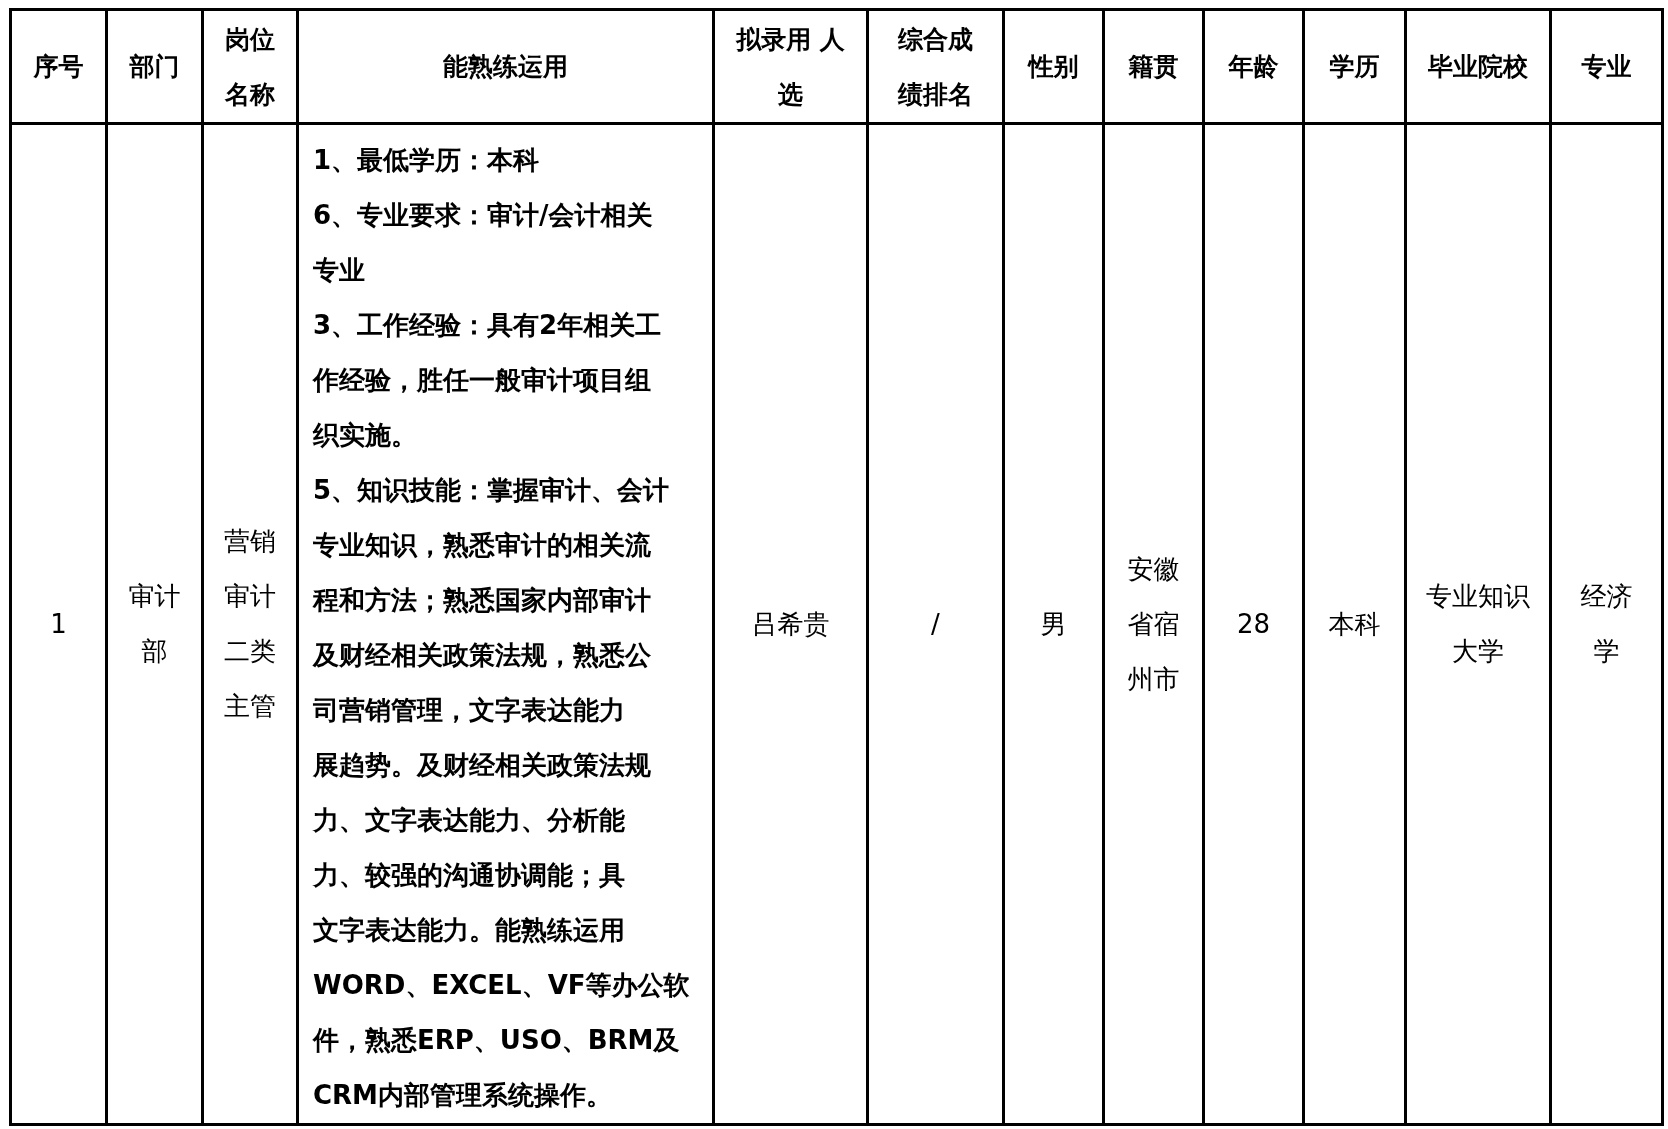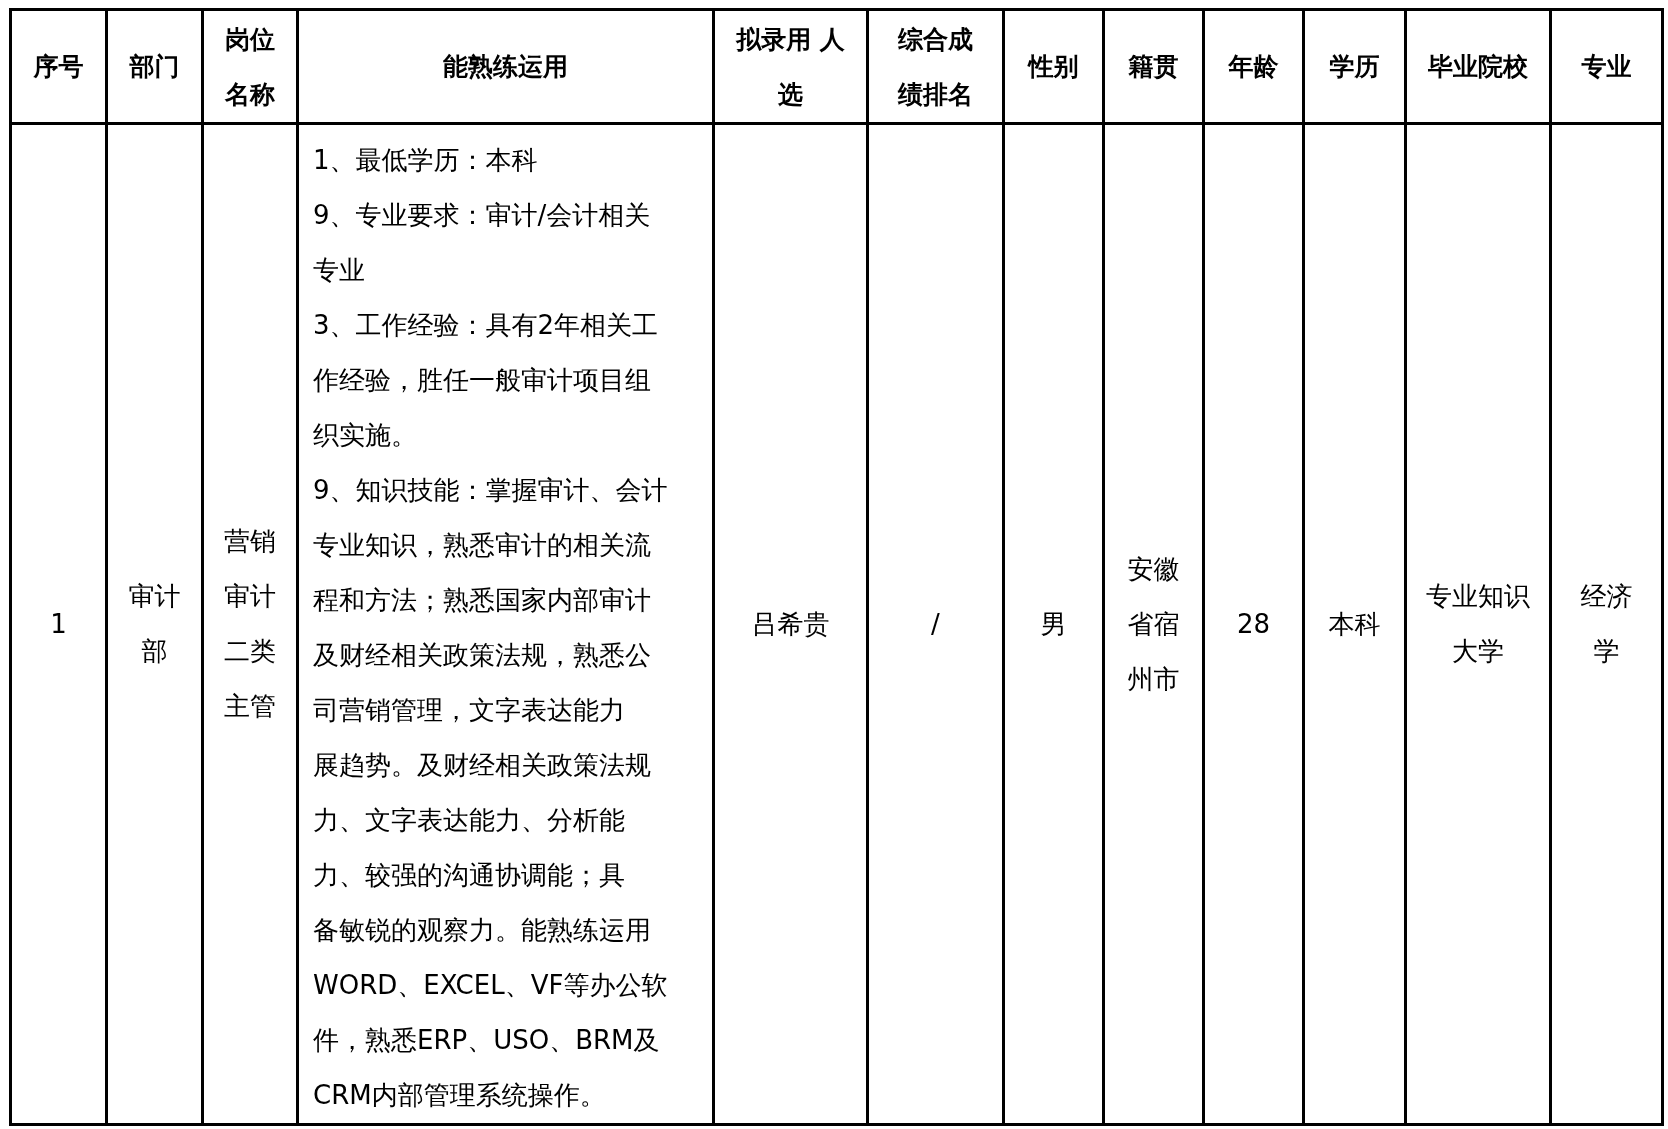--- a/index.html
+++ b/index.html
@@ -51,20 +51,21 @@
   td.req-cell {
     text-align: left !important;
     vertical-align: top !important;
     padding: 8px 12px 0 14px !important;
   }
   .req-line {
     display: block;
     font-size: 26px;
     line-height: 55px;
     white-space: nowrap;
+    font-weight: bold;
   }
 </style>
 </head>
 <body>
 
 <table class="recruit-table">
   <colgroup>
     <col style="width:96px">
     <col style="width:96px">
     <col style="width:95px">
@@ -101,34 +102,34 @@
     <tr>
       <td><span class="cell-text">1</span></td>
       <td><span class="cell-text">审计
 部</span></td>
       <td><span class="cell-text">营销
 审计
 二类
 主管</span></td>
       <td class="req-cell">
         <span class="req-line">1、最低学历：本科</span>
-        <span class="req-line">9、专业要求：审计/会计相关</span>
+        <span class="req-line">6、专业要求：审计/会计相关</span>
         <span class="req-line">专业</span>
         <span class="req-line">3、工作经验：具有2年相关工</span>
         <span class="req-line">作经验，胜任一般审计项目组</span>
         <span class="req-line">织实施。</span>
-        <span class="req-line">9、知识技能：掌握审计、会计</span>
+        <span class="req-line">5、知识技能：掌握审计、会计</span>
         <span class="req-line">专业知识，熟悉审计的相关流</span>
         <span class="req-line">程和方法；熟悉国家内部审计</span>
         <span class="req-line">及财经相关政策法规，熟悉公</span>
         <span class="req-line">司营销管理，文字表达能力</span>
         <span class="req-line">展趋势。及财经相关政策法规</span>
         <span class="req-line">力、文字表达能力、分析能</span>
         <span class="req-line">力、较强的沟通协调能；具</span>
-        <span class="req-line">备敏锐的观察力。能熟练运用</span>
+        <span class="req-line">文字表达能力。能熟练运用</span>
         <span class="req-line">WORD、EXCEL、VF等办公软</span>
         <span class="req-line">件，熟悉ERP、USO、BRM及</span>
         <span class="req-line">CRM内部管理系统操作。</span>
       </td>
       <td><span class="cell-text">吕希贵</span></td>
       <td><span class="cell-text">/</span></td>
       <td><span class="cell-text">男</span></td>
       <td><span class="cell-text">安徽
 省宿
 州市</span></td>

